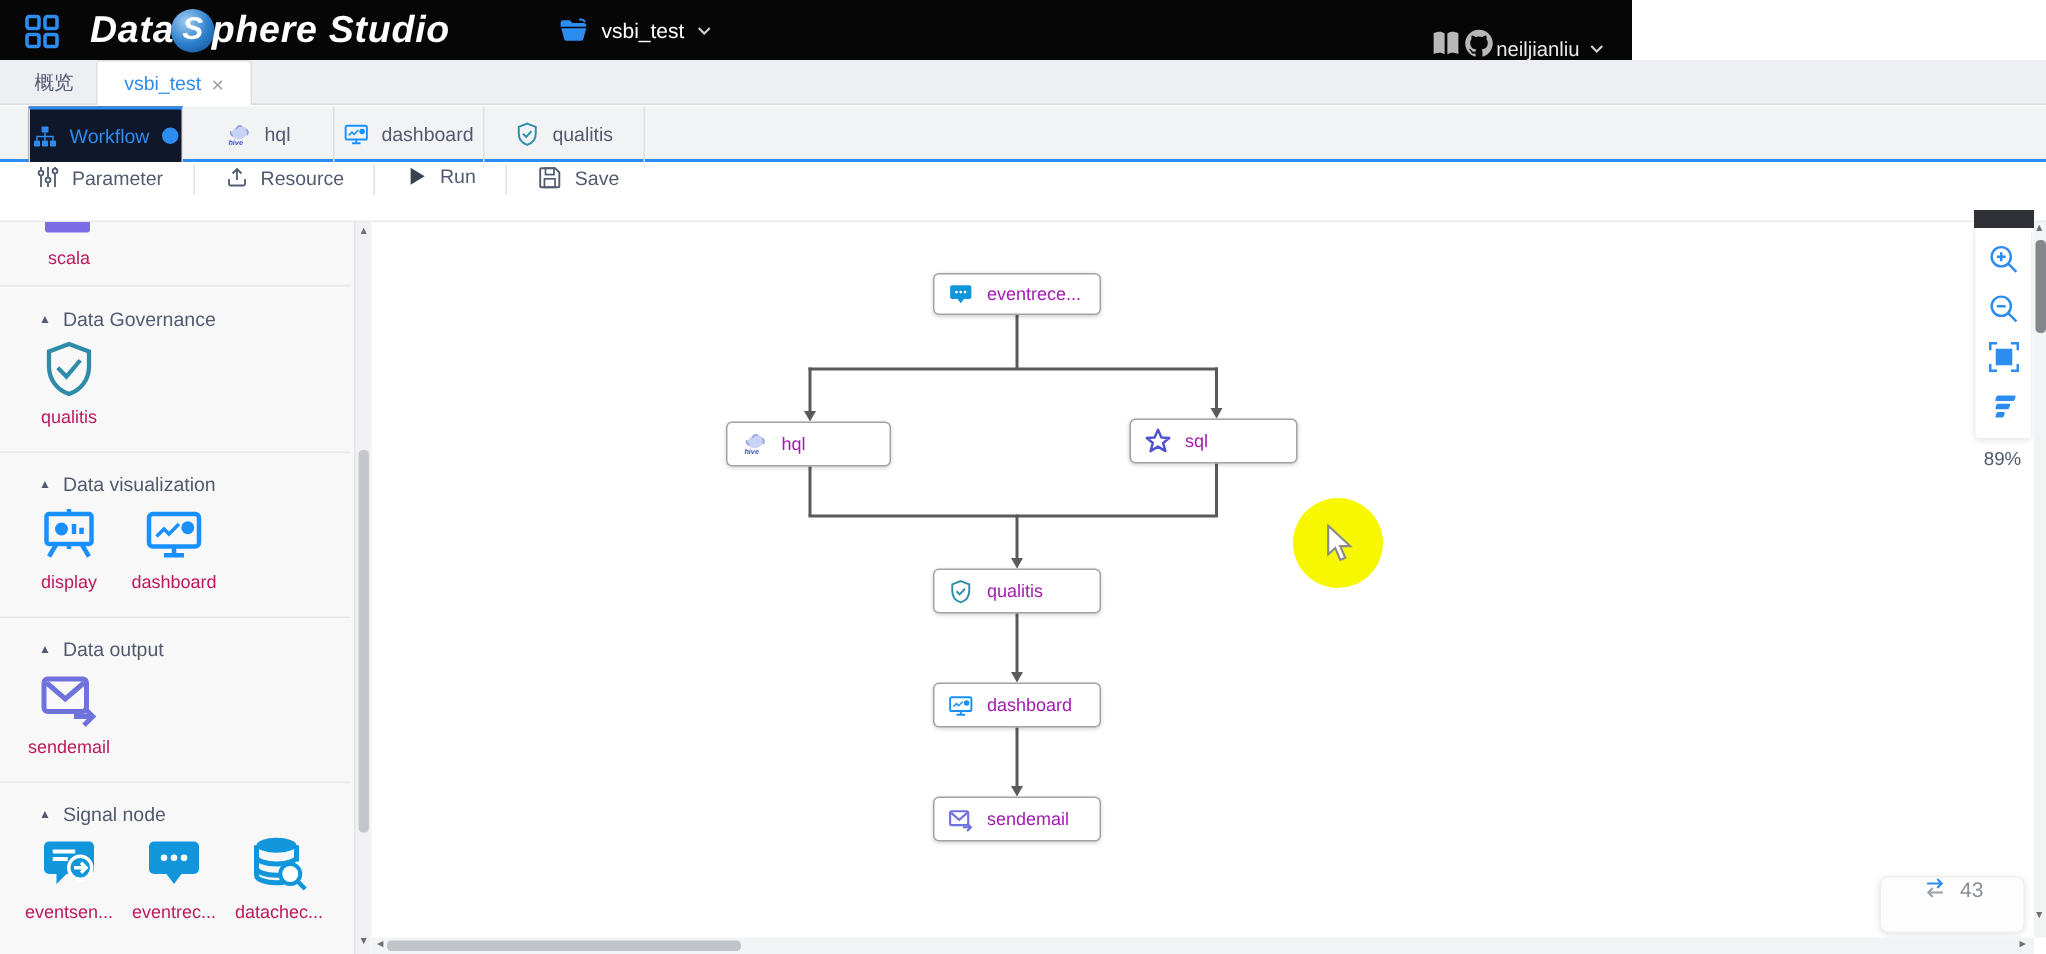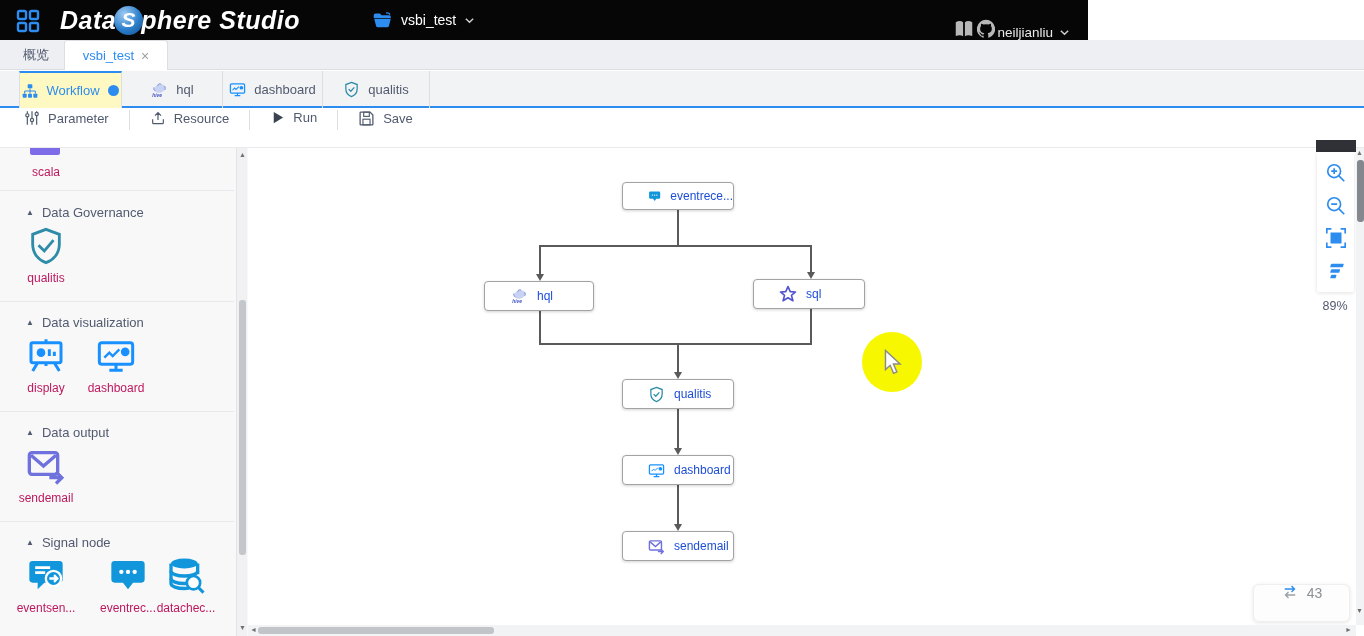--- a/index.html
+++ b/index.html
@@ -21,21 +21,21 @@
   
   .ptabs { position:absolute; left:0; top:40px; width:1364px; height:30px; background:#edeff2; border-bottom:1px solid #dcdee2; }
   .ptab { position:absolute; top:0; height:30px; display:flex; align-items:center; justify-content:center; font-size:13px; color:#515a6e; cursor:pointer; }
   .ptab.t1 { left:8px; width:56px; }
   .ptab.active { left:64px; width:104px; background:#fff; color:#2d8cf0; border:1px solid #dcdee2; border-bottom:none; border-radius:3px 3px 0 0; gap:7px; }
   .ptab .x { color:#9aa0a6; font-size:14px; line-height:1; cursor:pointer; }
 
   
   .etabs { position:absolute; left:0; top:71px; width:1364px; height:37px; background:#f2f3f5; border-bottom:2px solid #2d8cf0; }
   .etab { position:absolute; top:0; height:37px; display:flex; align-items:center; justify-content:center; gap:8px; font-size:13px; color:#515a6e; border-right:1px solid #dcdee2; cursor:pointer; }
-  .etab.t0 { left:19px; width:103px; background:#fef9c3; border-left:1px solid #dcdee2; border-top:2px solid #2d8cf0; color:#2d8cf0; }
+  .etab.t0 { left:19px; width:103px; background:#0f172a; border-left:1px solid #dcdee2; border-top:2px solid #2d8cf0; color:#2d8cf0; }
   .etab.t1 { left:122px; width:101px; }
   .etab.t2 { left:223px; width:100px; }
   .etab.t3 { left:323px; width:107px; }
   .dot { width:11px; height:11px; border-radius:50%; background:#2d8cf0; }
 
   
   .tbar { position:absolute; left:0; top:110px; width:1364px; height:38px; background:#fff; border-bottom:1px solid #e8eaec; display:flex; align-items:flex-start; padding-left:18px; }
   .tbtn { display:flex; align-items:center; gap:8px; font-size:13px; color:#515a6e; cursor:pointer; padding:0 6px; }
   .tdiv { width:1px; height:20px; background:#dcdee2; margin:0 14px; }
 
@@ -50,21 +50,21 @@
   .scala-sliver { position:absolute; left:30px; top:-3px; width:30px; height:10px; background:#7c6ce8; border-radius:2px; }
 
   
   .sscroll { position:absolute; left:236px; top:148px; width:11px; height:488px; background:#f1f1f3; border-left:1px solid #e4e4e6; }
   .sarrow { position:absolute; left:0; width:11px; text-align:center; font-size:7px; color:#707070; cursor:pointer; }
   .sthumb { position:absolute; left:2px; width:7px; border-radius:3px; background:#c3c6cb; cursor:pointer; }
 
   
   .canvas { position:absolute; left:248px; top:148px; width:1108px; height:477px; background:#fff; }
   .node { position:absolute; height:30px; background:#fff; border:1px solid #a3a3a3; border-radius:4px; box-shadow:0 1px 3px rgba(0,0,0,.18);
-    display:flex; align-items:center; gap:9px; padding-left:25px; font-size:12px; color:#1d4ed8; cursor:pointer; }
+    display:flex; align-items:center; gap:9px; padding-left:9px; font-size:12px; color:#a21caf; cursor:pointer; }
   .edge-v { position:absolute; width:2px; background:#5a5a5a; }
   .edge-h { position:absolute; height:2px; background:#5a5a5a; }
   .arr-d { position:absolute; width:0; height:0; border-left:4px solid transparent; border-right:4px solid transparent; border-top:7px solid #5a5a5a; }
 
   .hilite { position:absolute; left:862px; top:332px; width:60px; height:60px; border-radius:50%; background:#f7f700; }
   .cursor { position:absolute; left:884px; top:349px; }
 
   
   .darkstrip { position:absolute; left:1316px; top:140px; width:40px; height:12px; background:#2f3136; }
   .tools { position:absolute; left:1317px; top:152px; width:37px; height:140px; background:#fff; box-shadow:0 1px 4px rgba(0,0,0,.12); border-radius:2px;
@@ -283,21 +283,21 @@
     </div>
     <div class="pitem" style="left:13px; top:408px;">
       <svg width="40" height="40" viewBox="0 0 24 24">
         <path d="M4 3h16a2 2 0 0 1 2 2v9a2 2 0 0 1-2 2h-9l-4 4v-4H4a2 2 0 0 1-2-2V5a2 2 0 0 1 2-2z" fill="#1296db"></path>
         <path d="M5.5 7h9M5.5 10h6" stroke="#fff" stroke-width="1.6"></path>
         <circle cx="16.5" cy="13.5" r="4.6" fill="#1296db" stroke="#fff" stroke-width="1.4"></circle>
         <path d="M14 13.5h4.5M16.8 11.5l2 2-2 2" fill="none" stroke="#fff" stroke-width="1.4"></path>
       </svg>
       <div class="plabel">eventsen...</div>
     </div>
-    <div class="pitem" style="left:83px; top:408px;margin-left:12px;">
+    <div class="pitem" style="left:83px; top:408px;">
       <svg width="40" height="40" viewBox="0 0 24 24">
         <path d="M4 3h16a2 2 0 0 1 2 2v9a2 2 0 0 1-2 2h-5l-3 4-3-4H4a2 2 0 0 1-2-2V5a2 2 0 0 1 2-2z" fill="#1296db"></path>
         <circle cx="8" cy="9.5" r="1.3" fill="#fff"></circle>
           <circle cx="12" cy="9.5" r="1.3" fill="#fff"></circle>
           <circle cx="16" cy="9.5" r="1.3" fill="#fff"></circle>
       </svg>
       <div class="plabel">eventrec...</div>
     </div>
     <div class="pitem" style="left:153px; top:408px;">
       <svg width="40" height="40" viewBox="0 0 24 24">

